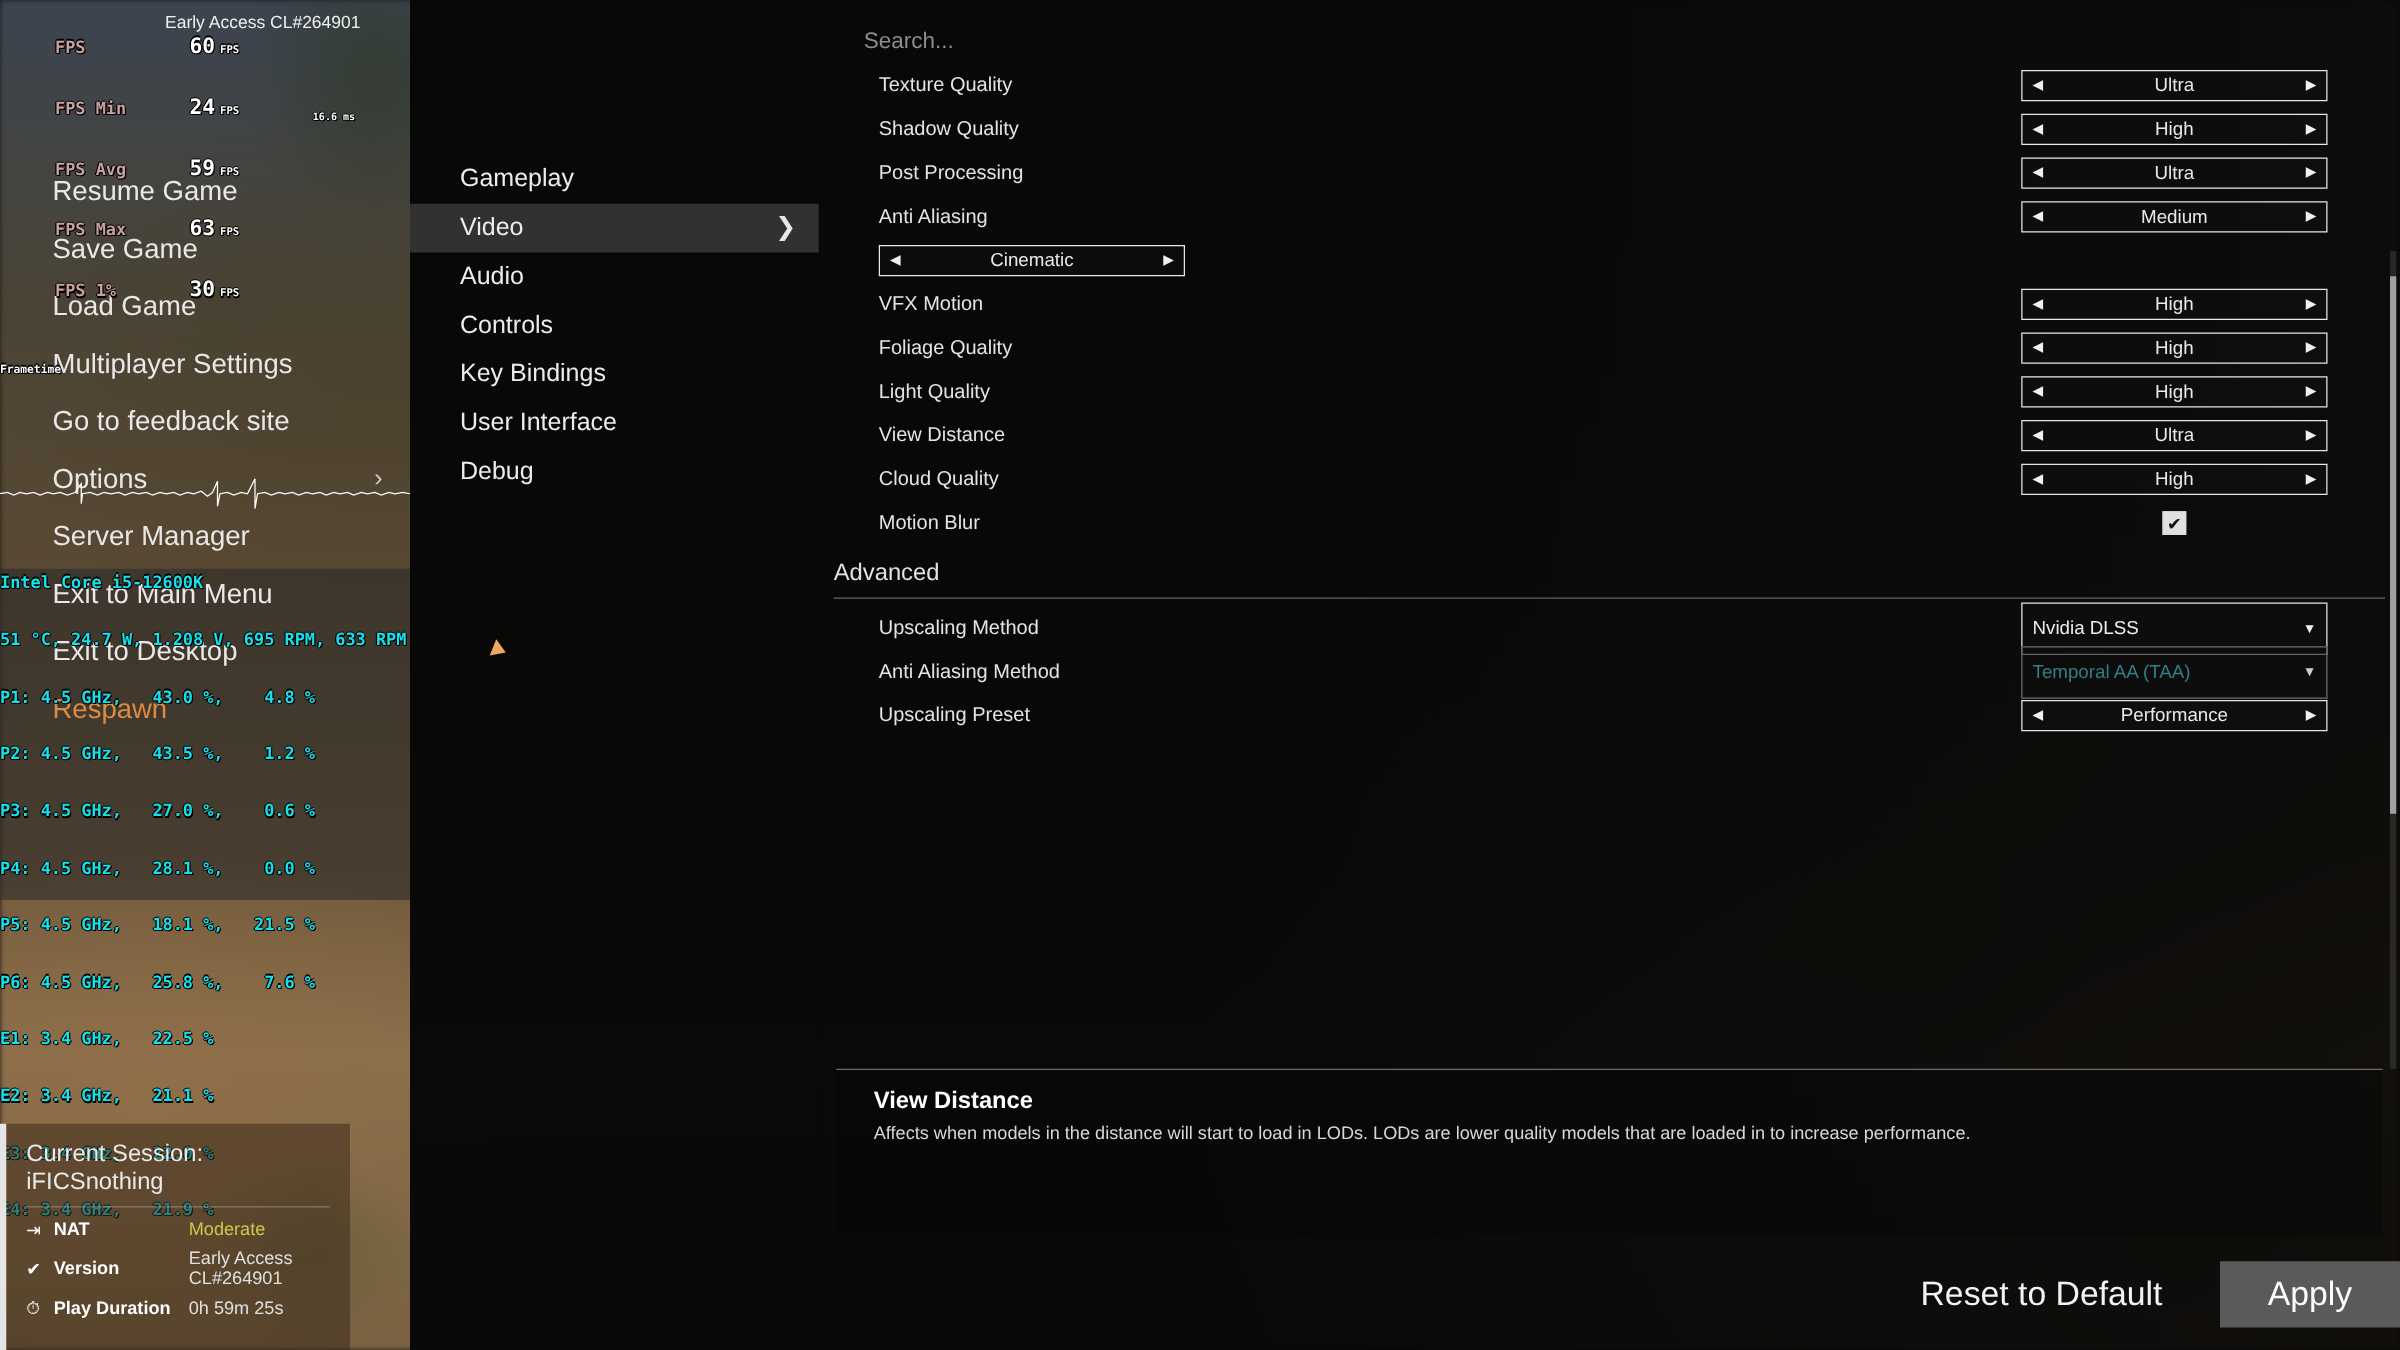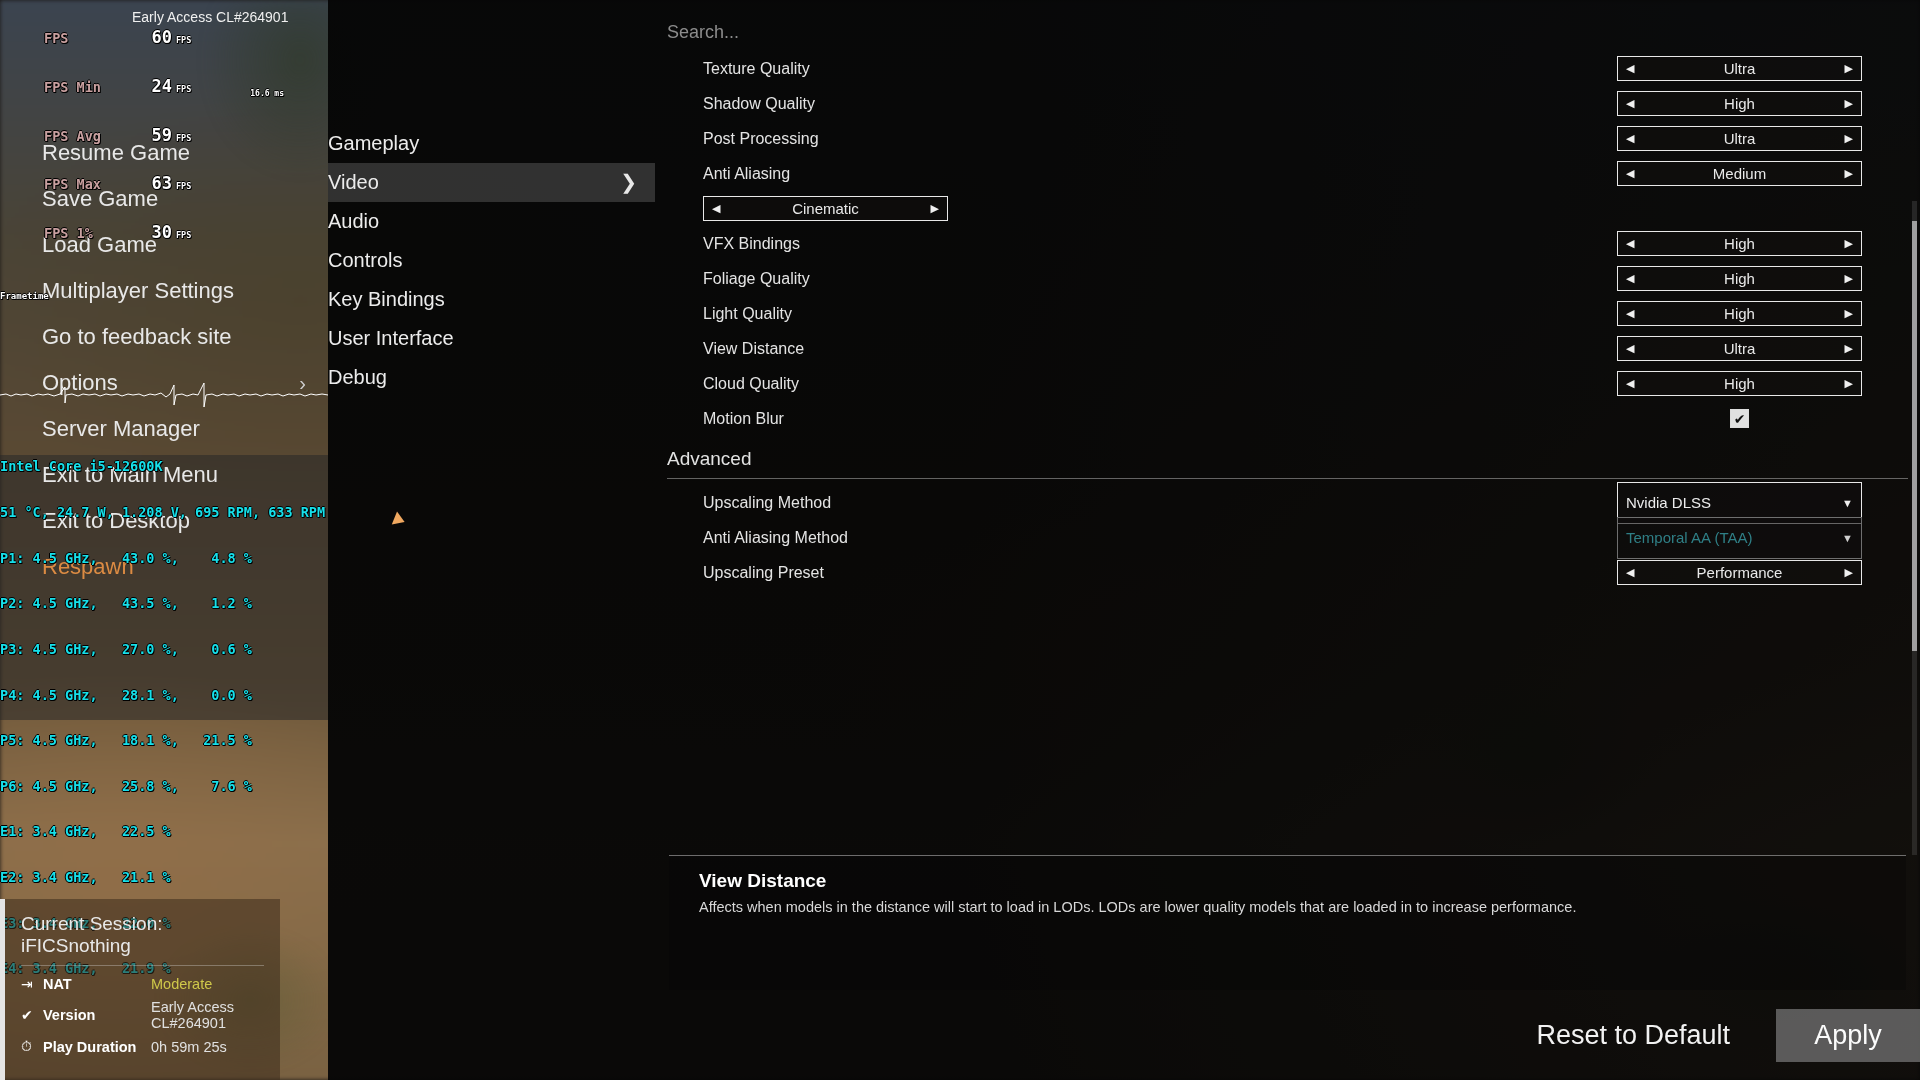--- a/index.html
+++ b/index.html
@@ -100,20 +100,21 @@
     background:linear-gradient(to right, rgba(8,8,8,.93) 0%, rgba(8,8,8,.93) 40%, rgba(8,8,8,.80) 100%);
   }
   #settings-nav {
     width:327px; flex:0 0 327px;
     padding-top:124px;
     position:relative;
     background:rgba(5,5,5,.55);
   }
   .nav-item {
     height:39px; line-height:39px;
+    padding-left:40px;
     color:#ececec; font-size:20px;
     position:relative;
   }
   .nav-item.active { background:rgba(255,255,255,.17); }
   .nav-chev {
     position:absolute; right:18px; top:0; line-height:39px;
     font-size:20px; color:#e8e8e8; font-weight:300;
   }
   #nav-cursor {
     position:absolute; left:66px; top:513px;
@@ -130,20 +131,21 @@
     display:flex; flex-direction:column;
   }
   #search-box {
     padding:22px 0 8px 12px;
   }
   #search-input {
     background:transparent; border:none; outline:none;
     color:#b8b8b8; font-size:18px;
     font-family:"Liberation Sans", sans-serif;
     width:420px;
+    margin-left:24px;
   }
   #search-input::placeholder { color:#8c8c8c; }
 
   #settings-scroll {
     flex:1;
     overflow:hidden;
     position:relative;
   }
   .setting-row {
     display:flex; align-items:center;
@@ -398,21 +400,21 @@
 
       <div class="setting-row">
         <span class="spinner">
           <span class="spin-arrow">◀</span>
           <span class="spin-val">Cinematic</span>
           <span class="spin-arrow">▶</span>
         </span>
       </div>
 
       <div class="setting-row">
-        <span class="setting-label">VFX Bindings</span>
+        <span class="setting-label">VFX Motion</span>
         <span class="spinner">
           <span class="spin-arrow">◀</span>
           <span class="spin-val">High</span>
           <span class="spin-arrow">▶</span>
         </span>
       </div>
 
       <div class="setting-row">
         <span class="setting-label">Foliage Quality</span>
         <span class="spinner">

